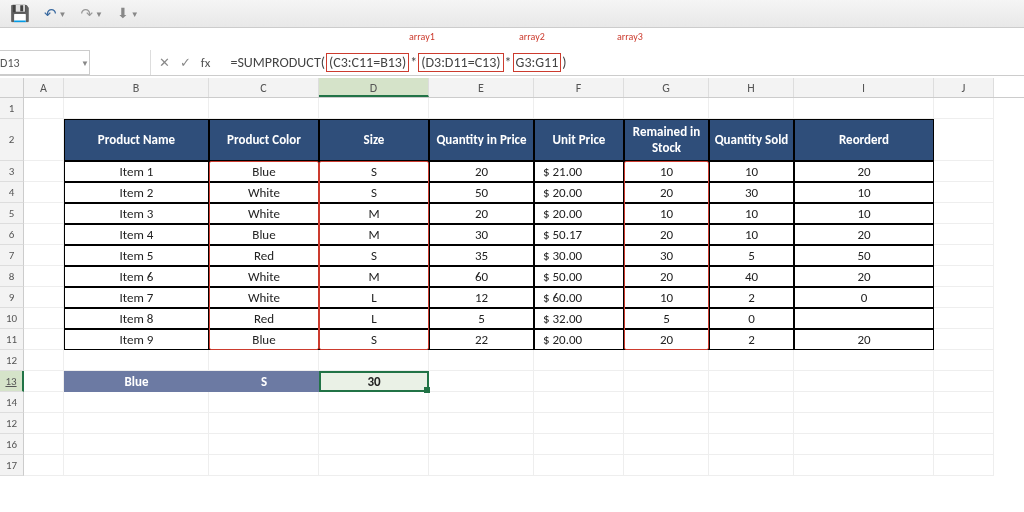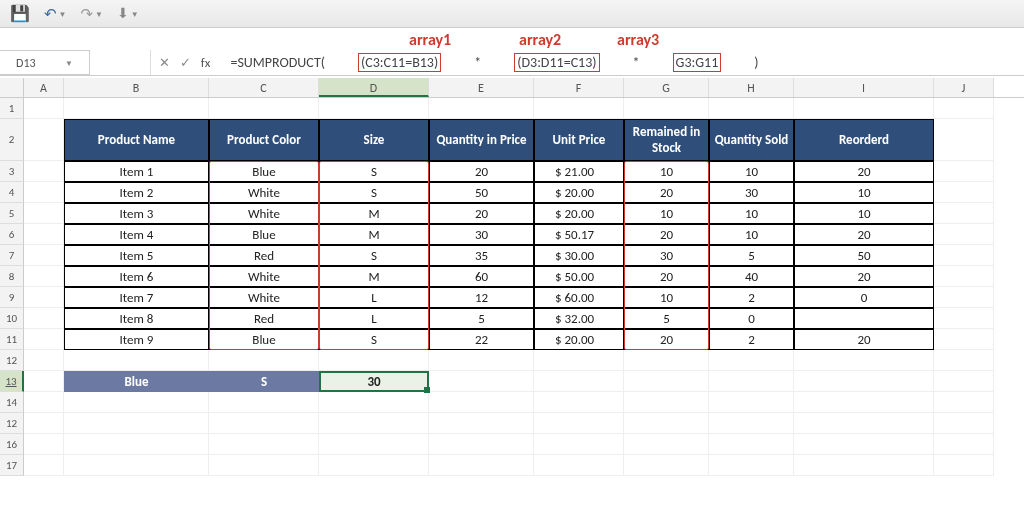--- a/index.html
+++ b/index.html
@@ -35,40 +35,40 @@
     position: absolute;
     top: 30px;
     left: 0;
     width: 100%;
     height: 22px;
     z-index: 5;
   }
   .anno-label {
     position: absolute;
     color: #cc3b2e;
-    font-weight: bold;
-    font-size: 16px;
+    font-weight: normal;
+    font-size: 10px;
   }
 
   
   .fbar-row {
     height: 26px;
     background: #fff;
     border-bottom: 1px solid #ccc;
     display: flex;
     align-items: stretch;
     margin-top: 22px;
   }
   .namebox {
     width: 90px;
     border: 1px solid #ccc;
     border-left: none;
     display: flex;
     align-items: center;
-    padding: 0 16px;
+    padding: 0 0;
     font-size: 12px;
     color: #555;
     justify-content: space-between;
   }
   .namebox .drop { font-size: 8px; color: #888; }
   .fbar-gap { width: 60px; }
   .fbar-btns {
     display: flex;
     align-items: center;
     gap: 10px;
@@ -79,21 +79,20 @@
   }
   .fx { color: #555; }
   .formula {
     flex: 1;
     display: flex;
     align-items: center;
     padding-left: 12px;
     font-size: 14px;
     color: #444;
     position: relative;
-    gap: 32px;
   }
   .formula .seg-box {
     border: 1.5px solid #cc3b2e;
     border-radius: 0;
     padding: 0 2px;
     margin: 0 1px;
   }
 
   
   .grid {
@@ -175,21 +174,21 @@
     font-weight: bold;
     border: 1px solid #000;
     text-align: center;
     line-height: 1.2;
     padding: 2px 4px;
   }
   .t-cell {
     border: 1px solid #000;
     background: #fff;
   }
-  .t-cell.price { justify-content: flex-start; padding-left: 20px; gap: 6px; }
+  .t-cell.price { justify-content: flex-start; padding-left: 8px; gap: 6px; }
 
   
   .sum-label {
     background: #6c7aa3;
     color: #fff;
     font-weight: bold;
     border: 1px solid #6c7aa3;
   }
   .sum-result {
     border: 2px solid #217346;

